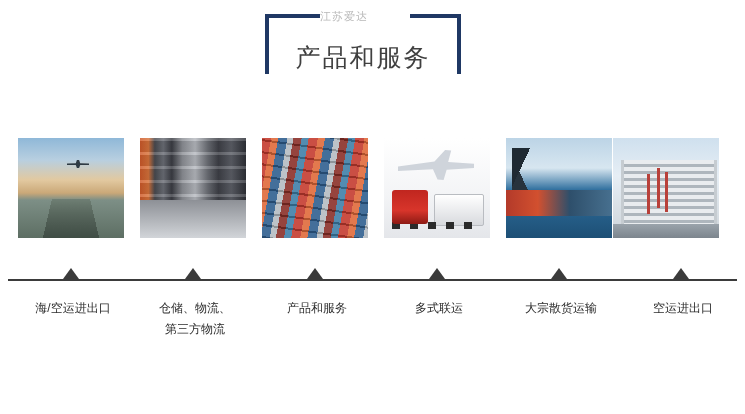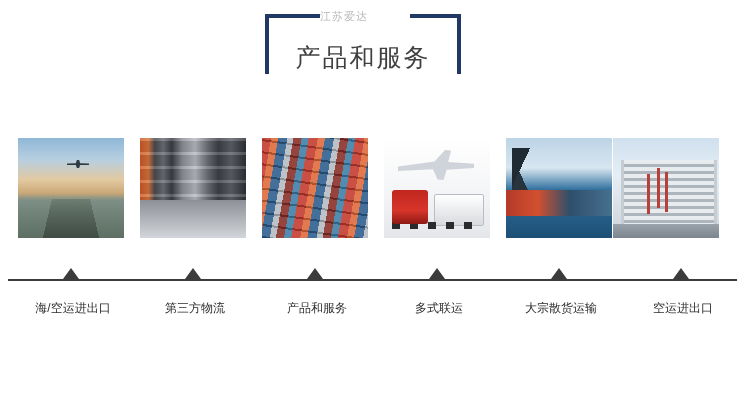--- a/index.html
+++ b/index.html
@@ -311,18 +311,19 @@
 <div class="timeline"></div>
 <div class="marker" style="left:63px"></div>
 <div class="marker" style="left:185px"></div>
 <div class="marker" style="left:307px"></div>
 <div class="marker" style="left:429px"></div>
 <div class="marker" style="left:551px"></div>
 <div class="marker" style="left:673px"></div>
 
 <div class="caption" style="left:13px">海/空运进出口</div>
 <div class="caption" style="left:135px">
+  <div>仓储、物流、</div>
   <div>第三方物流</div>
 </div>
 <div class="caption" style="left:257px">产品和服务</div>
 <div class="caption" style="left:379px">多式联运</div>
 <div class="caption" style="left:501px">大宗散货运输</div>
 <div class="caption" style="left:623px">空运进出口</div>
 
 </body></html>

